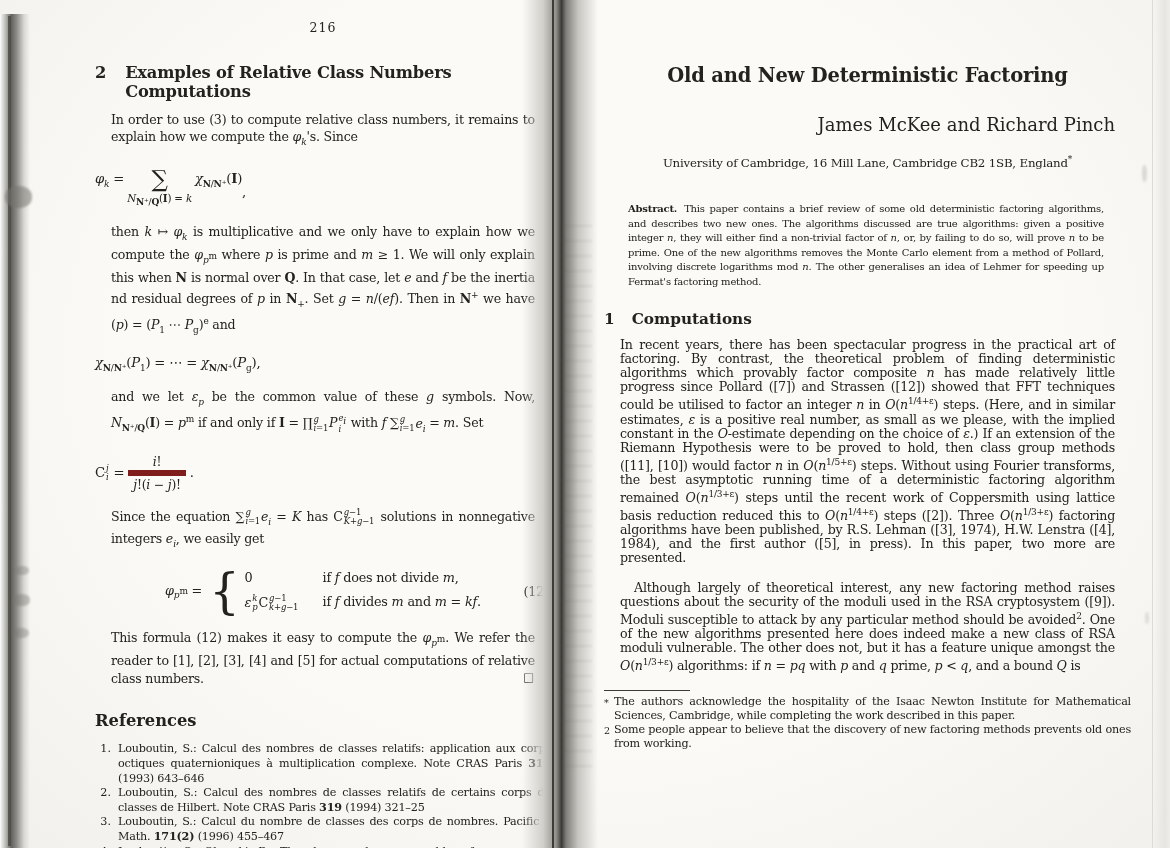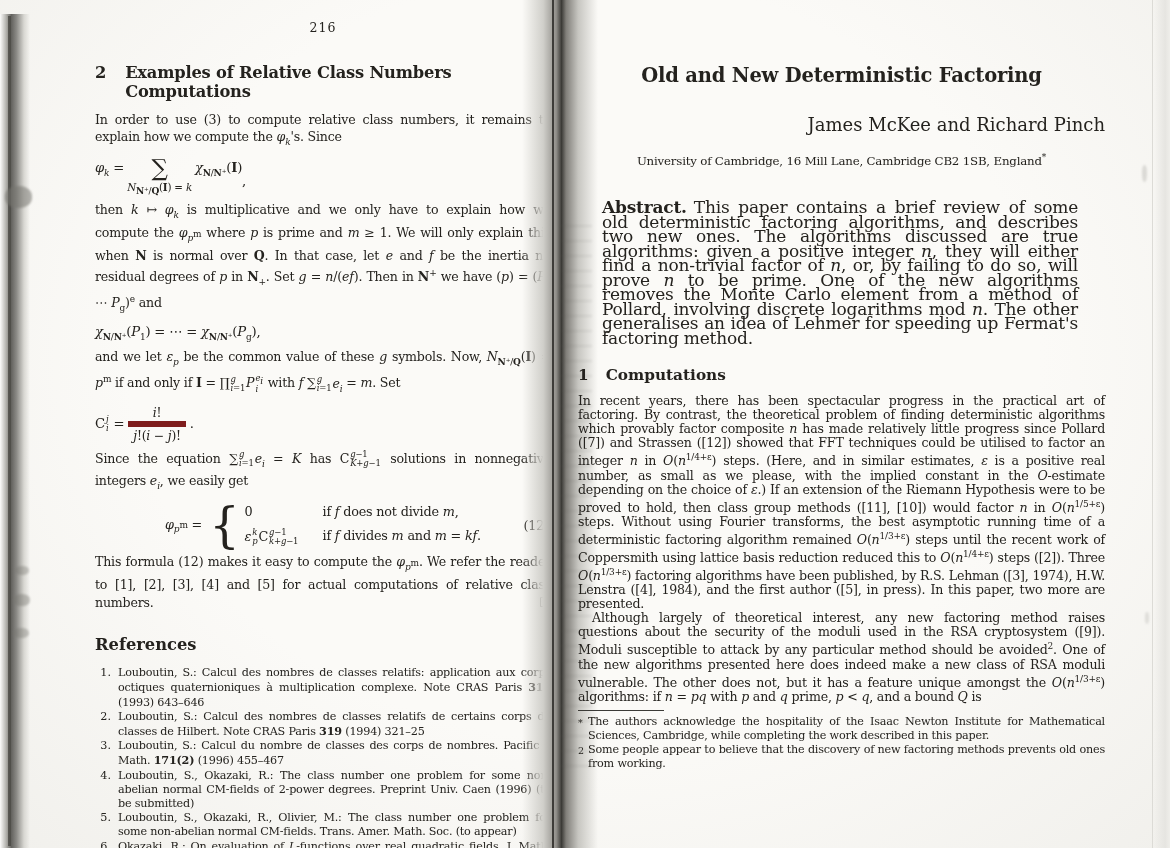--- a/index.html
+++ b/index.html
@@ -22,22 +22,22 @@
   .smudge{position:absolute;background:#76756f;border-radius:45%;filter:blur(1px);}
   .sm1{left:5px;top:186px;width:27px;height:22px;opacity:.55;}
   .sm2{left:15px;top:566px;width:14px;height:9px;opacity:.38;}
   .sm3{left:13px;top:594px;width:17px;height:12px;opacity:.42;}
   .sm4{left:13px;top:628px;width:16px;height:10px;opacity:.38;}
   .em1{left:1142px;top:165px;width:5px;height:17px;opacity:.22;}
   .em2{left:1145px;top:612px;width:4px;height:12px;opacity:.18;}
 
   
   .page-left{position:absolute;left:95px;top:0;width:456px;}
-  .page-right{position:absolute;left:578px;top:0;width:527px;}
-  p{margin:0;}
+  .page-right{position:absolute;left:604px;top:0;width:527px;}
+  p{margin:16px;}
   .jt{text-align:justify;letter-spacing:-0.2px;}
 
   
   .pageno{margin-top:20px;text-align:center;font-size:12.5px;letter-spacing:1px;}
   .sec-h{margin-top:28px;font-size:16.3px;font-weight:bold;display:flex;gap:19px;letter-spacing:-0.2px;}
   .lp-body{font-size:12.6px;line-height:17.4px;}
   .mt1{margin-top:10px;}
   .formula{display:flex;align-items:flex-start;font-size:13.2px;margin:5px 0;letter-spacing:-0.2px;}
   .sumcol{display:inline-flex;flex-direction:column;align-items:center;margin:0 3px;}
   .bigsum{font-size:23px;line-height:24px;}
@@ -60,21 +60,21 @@
   .refs{margin-top:12px;font-size:11.2px;line-height:14.2px;}
   .ref{display:flex;}
   .ref-num{width:16px;margin-right:7px;flex:none;text-align:right;}
   .ref-text{flex:1;text-align:justify;letter-spacing:-0.2px;}
 
   
   .title{margin-top:62px;text-align:center;font-size:19.5px;font-weight:bold;line-height:27px;letter-spacing:-0.2px;}
   .title span{display:block;}
   .authors{margin-top:25px;text-align:right;font-size:18px;}
   .affil{margin-top:14px;text-align:center;font-size:11.8px;line-height:16.5px;letter-spacing:-0.2px;}
-  .abstract{margin:31px 27px 0 24px;font-size:17px;line-height:14.5px;}
+  .abstract{margin:31px 27px 0 24px;font-size:10px;line-height:14.5px;}
   .abstract b{margin-right:7px;}
   .intro-h{margin-top:21px;font-size:15.3px;font-weight:bold;display:flex;gap:17px;}
   .rp-body{font-size:12.6px;line-height:14px;}
   .rp-p1{margin-top:10px;}
   .rp-p2{text-indent:14px;}
   .fn-rule{margin-top:6px;width:86px;border-top:1.3px solid #3c3b37;}
   .footnotes{margin-top:4px;font-size:11.2px;line-height:14.2px;}
   .fn{display:flex;}
   .fn-marker{width:10px;flex:none;font-size:9.5px;padding-top:1px;}
   .fn-text{flex:1;text-align:justify;letter-spacing:-0.2px;}

